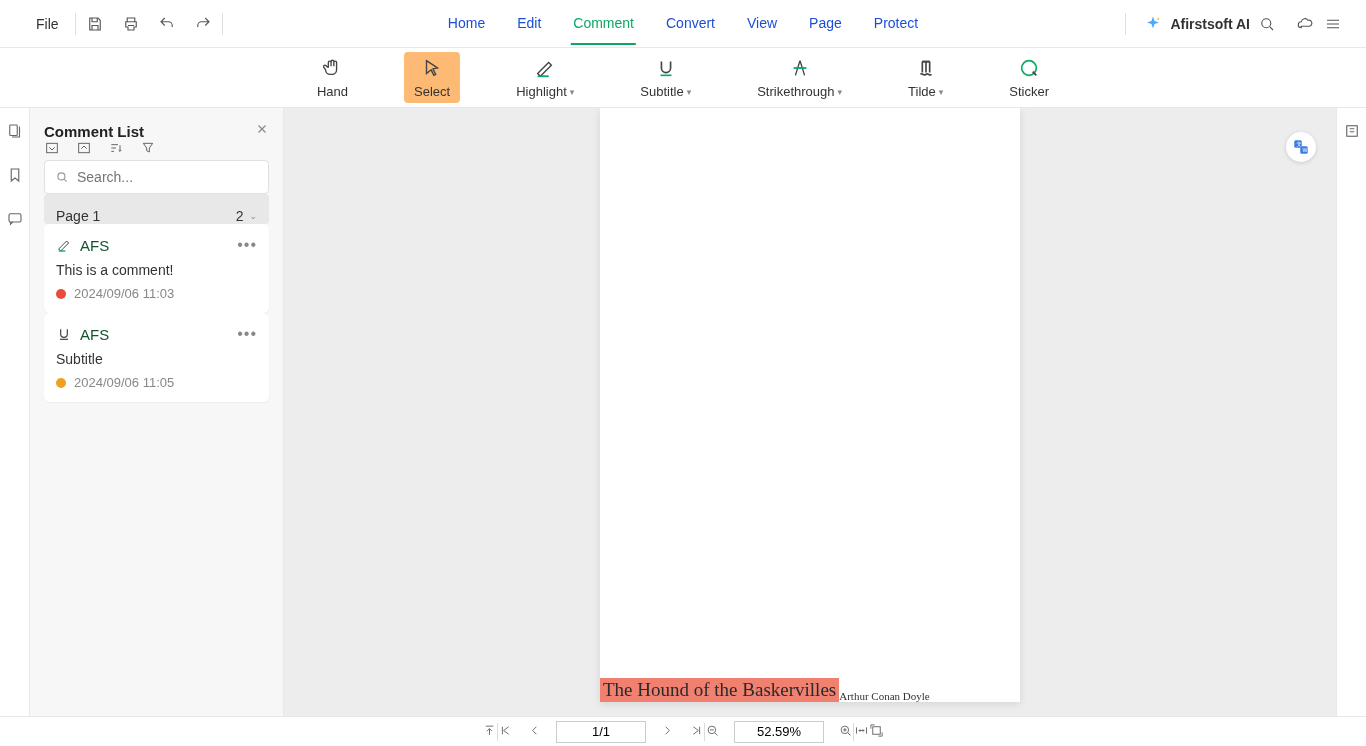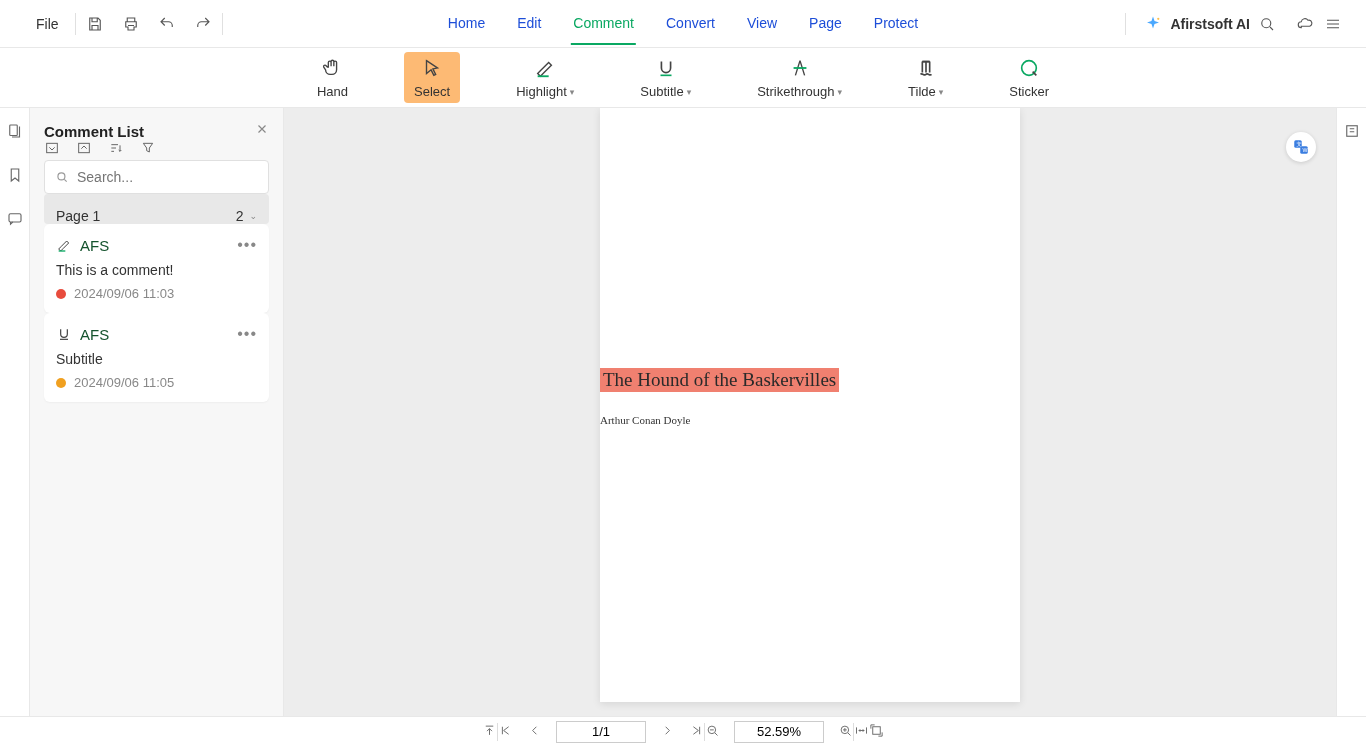--- a/index.html
+++ b/index.html
@@ -42,21 +42,21 @@
 .cc-head { display: flex; align-items: center; justify-content: space-between; }
 .cc-head-left { display: flex; align-items: center; gap: 8px; }
 .cc-head-left svg { width: 16px; height: 16px; }
 .cc-user { font-size: 15px; color: #14532d; }
 .cc-more { color: #888; cursor: pointer; font-size: 16px; letter-spacing: 1px; }
 .cc-text { font-size: 14px; color: #333; }
 .cc-foot { display: flex; align-items: center; gap: 8px; }
 .cc-dot { width: 10px; height: 10px; border-radius: 50%; }
 .cc-time { font-size: 13px; color: #888; }
 .viewer { flex: 1; display: flex; justify-content: center; align-items: flex-start; overflow: hidden; background: #ededed; position: relative; }
-.page { background: #fff; width: 420px; height: 594px; margin-top: 0; box-shadow: 0 2px 8px rgba(0,0,0,0.1); display: flex; flex-direction: column; align-items: flex-start; padding-top: 260px; }
+.page { background: #fff; width: 420px; height: 594px; margin-top: 0; box-shadow: 0 2px 8px rgba(0,0,0,0.1); display: flex; align-items: flex-end; padding-top: 260px; }
 .doc-title { font-family: "Times New Roman", serif; font-size: 19px; color: #2a2a2a; background: #f08070; padding: 1px 3px; }
 .doc-author { font-family: "Times New Roman", serif; font-size: 11px; color: #333; margin-top: 22px; }
 .translate-badge { position: absolute; right: 20px; top: 24px; width: 30px; height: 30px; border-radius: 50%; background: #fff; box-shadow: 0 1px 4px rgba(0,0,0,0.15); display: flex; align-items: center; justify-content: center; }
 .translate-badge svg { width: 18px; height: 18px; }
 .right-rail { width: 30px; background: #fff; display: flex; flex-direction: column; align-items: center; padding-top: 14px; border-left: 1px solid #e8e8e8; }
 .right-rail svg { width: 18px; height: 18px; stroke: #666; fill: none; stroke-width: 1.5; }
 .bottombar { height: 30px; background: #fff; border-top: 1px solid #e8e8e8; display: flex; align-items: center; justify-content: center; font-size: 13px; color: #555; }
 .bb-input { border: 1px solid #ccc; height: 22px; width: 90px; text-align: center; font-size: 13px; }
 .bb-nav svg, .bb-icon svg { width: 15px; height: 15px; stroke: #666; fill: none; stroke-width: 1.5; }
 .bb-group { display: flex; gap: 14px; align-items: center; }

